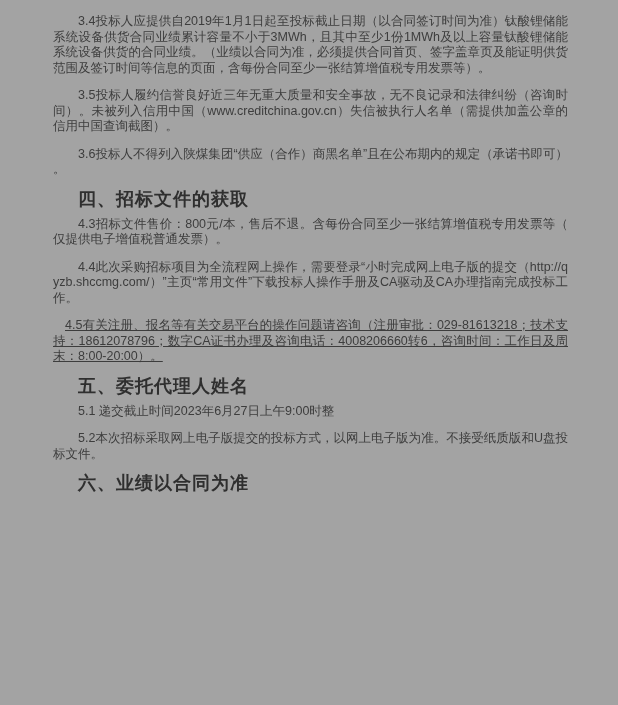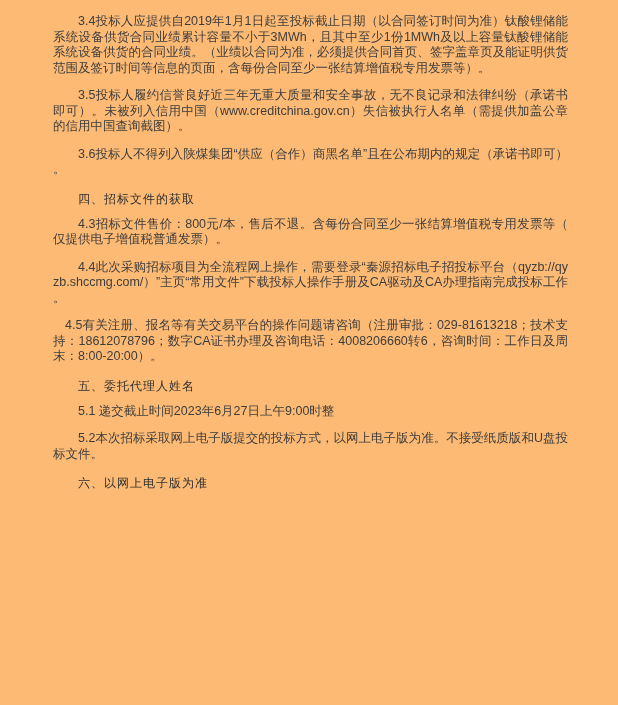--- a/index.html
+++ b/index.html
@@ -11,56 +11,57 @@
     width: 618px;
     height: 705px;
     overflow: hidden;
     font-family: "Liberation Sans", "DejaVu Sans", sans-serif;
   }
   .page {
     box-sizing: border-box;
     width: 618px;
     height: 705px;
     padding: 14px 50px 0 53px;
-    background: #fdba74;
+    background: #a3a3a3;
   }
   .p {
     margin: 0 0 12px 0;
     font-size: 12.5px;
     line-height: 15.5px;
     color: #3d3d3d;
     text-align: justify;
     text-indent: 25px;
     word-break: break-all;
     line-break: anywhere;
   }
   .p.indent-sm {
     text-indent: 12px;
+    text-decoration: underline;
   }
   .h {
     margin: 2px 0 9px 0;
-    font-size: 12px;
+    font-size: 18px;
     line-height: 18px;
-    font-weight: normal;
+    font-weight: bold;
     color: #2f2f2f;
     text-indent: 25px;
     letter-spacing: 1px;
   }
 </style>
 </head>
 <body>
 
 <div class="page">
   <p class="p">3.4投标人应提供自2019年1月1日起至投标截止日期（以合同签订时间为准）钛酸锂储能系统设备供货合同业绩累计容量不小于3MWh，且其中至少1份1MWh及以上容量钛酸锂储能系统设备供货的合同业绩。（业绩以合同为准，必须提供合同首页、签字盖章页及能证明供货范围及签订时间等信息的页面，含每份合同至少一张结算增值税专用发票等）。</p>
-  <p class="p">3.5投标人履约信誉良好近三年无重大质量和安全事故，无不良记录和法律纠纷（承诺书即可）。未被列入信用中国（www.creditchina.gov.cn）失信被执行人名单（需提供加盖公章的信用中国查询截图）。</p>
+  <p class="p">3.5投标人履约信誉良好近三年无重大质量和安全事故，无不良记录和法律纠纷（咨询时间）。未被列入信用中国（www.creditchina.gov.cn）失信被执行人名单（需提供加盖公章的信用中国查询截图）。</p>
   <p class="p">3.6投标人不得列入陕煤集团“供应（合作）商黑名单”且在公布期内的规定（承诺书即可）。</p>
 
   <h2 class="h">四、招标文件的获取</h2>
   <p class="p">4.3招标文件售价：800元/本，售后不退。含每份合同至少一张结算增值税专用发票等（仅提供电子增值税普通发票）。</p>
-  <p class="p">4.4此次采购招标项目为全流程网上操作，需要登录“秦源招标电子招投标平台（qyzb://qyzb.shccmg.com/）”主页“常用文件”下载投标人操作手册及CA驱动及CA办理指南完成投标工作。</p>
+  <p class="p">4.4此次采购招标项目为全流程网上操作，需要登录“小时完成网上电子版的提交（http://qyzb.shccmg.com/）”主页“常用文件”下载投标人操作手册及CA驱动及CA办理指南完成投标工作。</p>
   <p class="p indent-sm">4.5有关注册、报名等有关交易平台的操作问题请咨询（注册审批：029-81613218；技术支持：18612078796；数字CA证书办理及咨询电话：4008206660转6，咨询时间：工作日及周末：8:00-20:00）。</p>
 
   <h2 class="h">五、委托代理人姓名</h2>
   <p class="p">5.1 递交截止时间2023年6月27日上午9:00时整</p>
   <p class="p">5.2本次招标采取网上电子版提交的投标方式，以网上电子版为准。不接受纸质版和U盘投标文件。</p>
 
-  <h2 class="h">六、以网上电子版为准</h2>
+  <h2 class="h">六、业绩以合同为准</h2>
 </div>
 
 </body></html>

